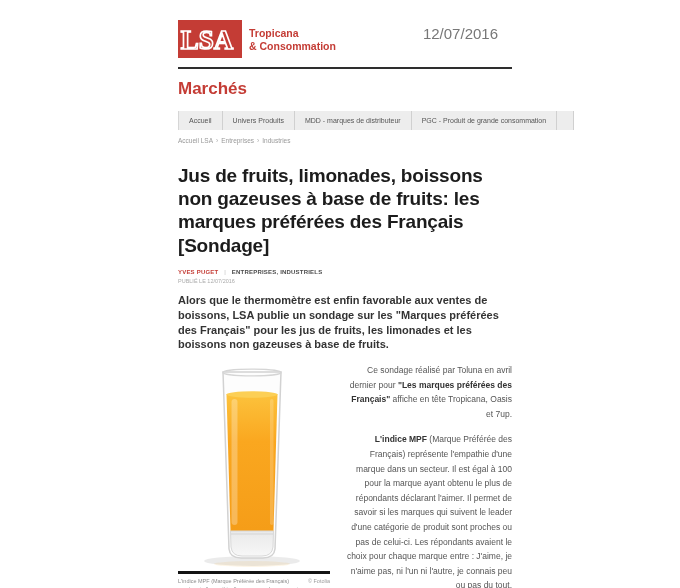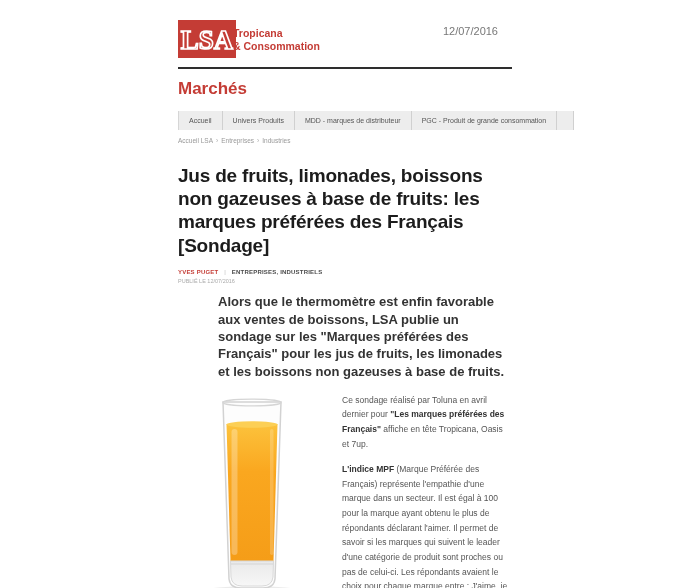--- a/index.html
+++ b/index.html
@@ -5,23 +5,23 @@
   html,body{margin:0;padding:0;}
   body{
     width:680px;height:588px;background:#ffffff;overflow:hidden;
     font-family:"Liberation Sans","DejaVu Sans",sans-serif;
     -webkit-font-smoothing:antialiased;
   }
   .page{position:relative;padding:20px 0 0 178px;width:334px;}
 
   
   .hdr{display:flex;align-items:flex-start;}
-  .logo{width:48px;height:38px;background:#c43c35;flex:none;display:block;cursor:pointer;}
+  .logo{width:64px;height:38px;background:#c43c35;flex:none;display:block;cursor:pointer;}
   .tagline{margin-left:7px;padding-top:7px;color:#c43c35;font-weight:bold;font-size:10.5px;line-height:1.2;}
-  .hdr-date{margin-left:auto;padding:5px 14px 0 0;color:#777;font-size:11px;}
+  .hdr-date{margin-left:auto;padding:5px 14px 0 0;color:#777;font-size:15px;}
   .hdr-rule{border:none;border-top:2px solid #2e2e2e;margin:9px 0 0 0;}
 
   
   .section-title{color:#c43c35;font-size:17px;font-weight:bold;margin:10px 0 10px 0;}
 
   
   .tabs{display:inline-flex;background:#ededed;border-left:1px solid #d6d6d6;}
   .tab{padding:6px 10px;font-size:7px;color:#555;border-right:1px solid #d0d0d0;white-space:nowrap;cursor:pointer;}
   .tab-stub{width:16px;border-right:1px solid #d0d0d0;}
 
@@ -30,30 +30,30 @@
   .crumbs .bc{cursor:pointer;}
   .crumbs .bc-sep{margin:0 3px;color:#aaa;}
 
   
   .title{margin-top:20px;font-size:19px;font-weight:bold;color:#1c1c1c;line-height:1.22;letter-spacing:-0.2px;}
   .byline{margin-top:7px;font-size:6px;font-weight:bold;letter-spacing:.2px;}
   .byline .author{color:#c43c35;cursor:pointer;}
   .byline .sep{color:#bbb;margin:0 4px;font-weight:normal;}
   .byline .cats{color:#4a4a4a;}
   .published{margin-top:3px;font-size:5.5px;color:#aaa;}
-  .intro{margin-top:9px;font-size:13px;font-weight:bold;color:#333;line-height:1.33;margin-left:40px;}
+  .intro{margin-top:9px;font-size:11px;font-weight:bold;color:#333;line-height:1.33;}
 
   
   .main{display:flex;margin-top:11px;}
   .figure{width:152px;flex:none;margin-right:12px;}
   .figwrap{height:206px;position:relative;background:#fff;}
   .figcap{border-top:3px solid #141414;margin-top:2px;padding-top:3px;font-size:5.5px;color:#8a8a8a;line-height:1.55;}
   .figcap .credit{float:right;color:#9a9a9a;}
   .col-text{width:170px;font-size:8.5px;color:#555;line-height:1.72;}
-  .col-text p{margin:0 0 11px 0;}
+  .col-text p{margin:0 0 11px 0;text-align:right;}
   .col-text b{color:#333;}
 </style>
 </head>
 <body>
 
 <div class="page">
 
   
   <div class="hdr">
     <div class="logo">

